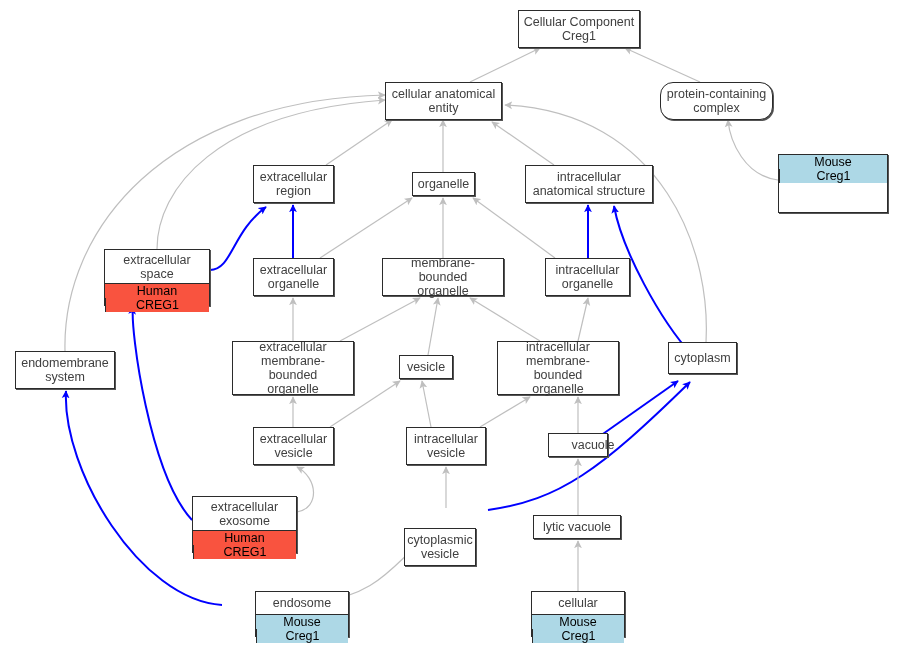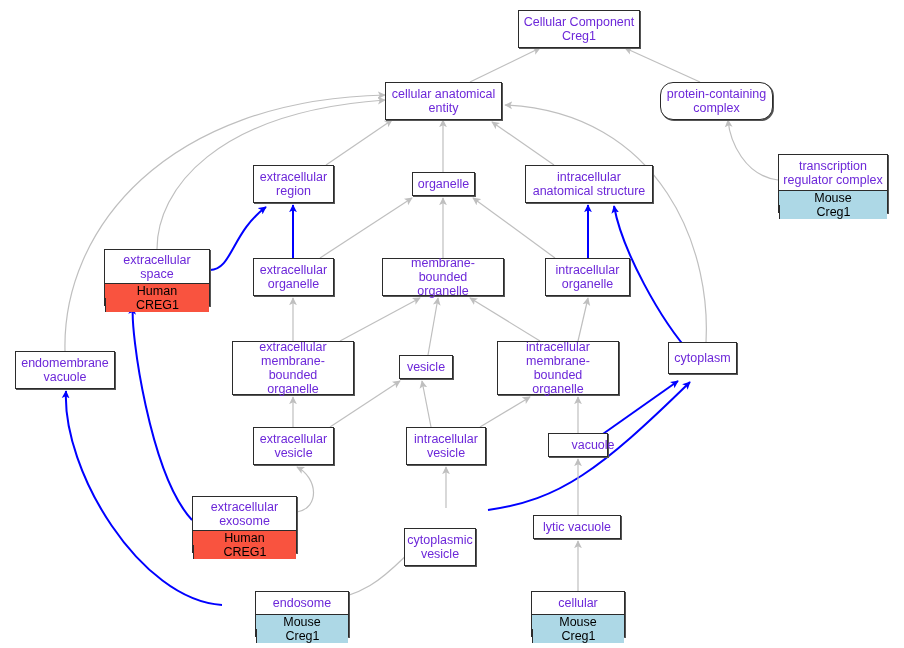--- a/index.html
+++ b/index.html
@@ -2,21 +2,21 @@
 <html><head>
 <meta charset="utf-8">
 <style>
   html,body{margin:0;padding:0;background:#ffffff;}
   #stage{position:relative;width:904px;height:648px;background:#fff;overflow:hidden;
          font-family:"Liberation Sans","DejaVu Sans",sans-serif;}
   #edges{position:absolute;left:0;top:0;width:904px;height:648px;}
   .node{position:absolute;box-sizing:border-box;background:#ffffff;
         border:1px solid #2b2b2b;box-shadow:1px 1px 0 #555;}
   .node .title{display:flex;align-items:center;justify-content:center;text-align:center;
-        font-size:12.5px;color:#6d28d9;line-height:14px;padding:0 4px;box-sizing:border-box;
+        font-size:12.5px;color:#404040;line-height:14px;padding:0 4px;box-sizing:border-box;
         white-space:pre-line;height:100%;}
   .node.hasann .title{height:calc(100% - 21px);border-bottom:1px solid #2b2b2b;}
   .ann{display:flex;height:21px;box-sizing:border-box;flex-direction:column;}
   .ann .cell{flex:1;display:flex;align-items:center;justify-content:center;
         font-size:12.5px;color:#000;box-sizing:border-box;}
   .ann .cell+.cell{border-left:1px solid #2b2b2b;}
   .ann.human .cell{background:#f9533f;}
   .ann.mouse .cell{background:#add8e6;}
 </style>
 </head>
@@ -88,22 +88,20 @@
 region</div>
       </div>
       <div class="node" style="left: 412px; top: 172px; width: 63px; height: 24px;">
         <div class="title">organelle</div>
       </div>
       <div class="node" style="left: 525px; top: 165px; width: 128px; height: 38px;">
         <div class="title">intracellular
 anatomical structure</div>
       </div>
       <div class="node hasann" style="left: 778px; top: 154px; width: 110px; height: 59px;">
-        <div class="title">transcription
-regulator complex</div>
         <div class="ann mouse">
           <div class="cell">Mouse</div>
           <div class="cell">Creg1</div>
         </div>
       </div>
       <div class="node hasann" style="left: 104px; top: 249px; width: 106px; height: 57px;">
         <div class="title">extracellular
 space</div>
         <div class="ann human">
           <div class="cell">Human</div>
@@ -117,21 +115,21 @@
       <div class="node" style="left: 382px; top: 258px; width: 122px; height: 38px;">
         <div class="title">membrane-bounded
 organelle</div>
       </div>
       <div class="node" style="left: 545px; top: 258px; width: 85px; height: 38px;">
         <div class="title">intracellular
 organelle</div>
       </div>
       <div class="node" style="left: 15px; top: 351px; width: 100px; height: 38px;">
         <div class="title">endomembrane
-vacuole</div>
+system</div>
       </div>
       <div class="node" style="left: 232px; top: 341px; width: 122px; height: 54px;">
         <div class="title">extracellular
 membrane-bounded
 organelle</div>
       </div>
       <div class="node" style="left: 399px; top: 355px; width: 54px; height: 24px;">
         <div class="title">vesicle</div>
       </div>
       <div class="node" style="left: 497px; top: 341px; width: 122px; height: 54px;">

